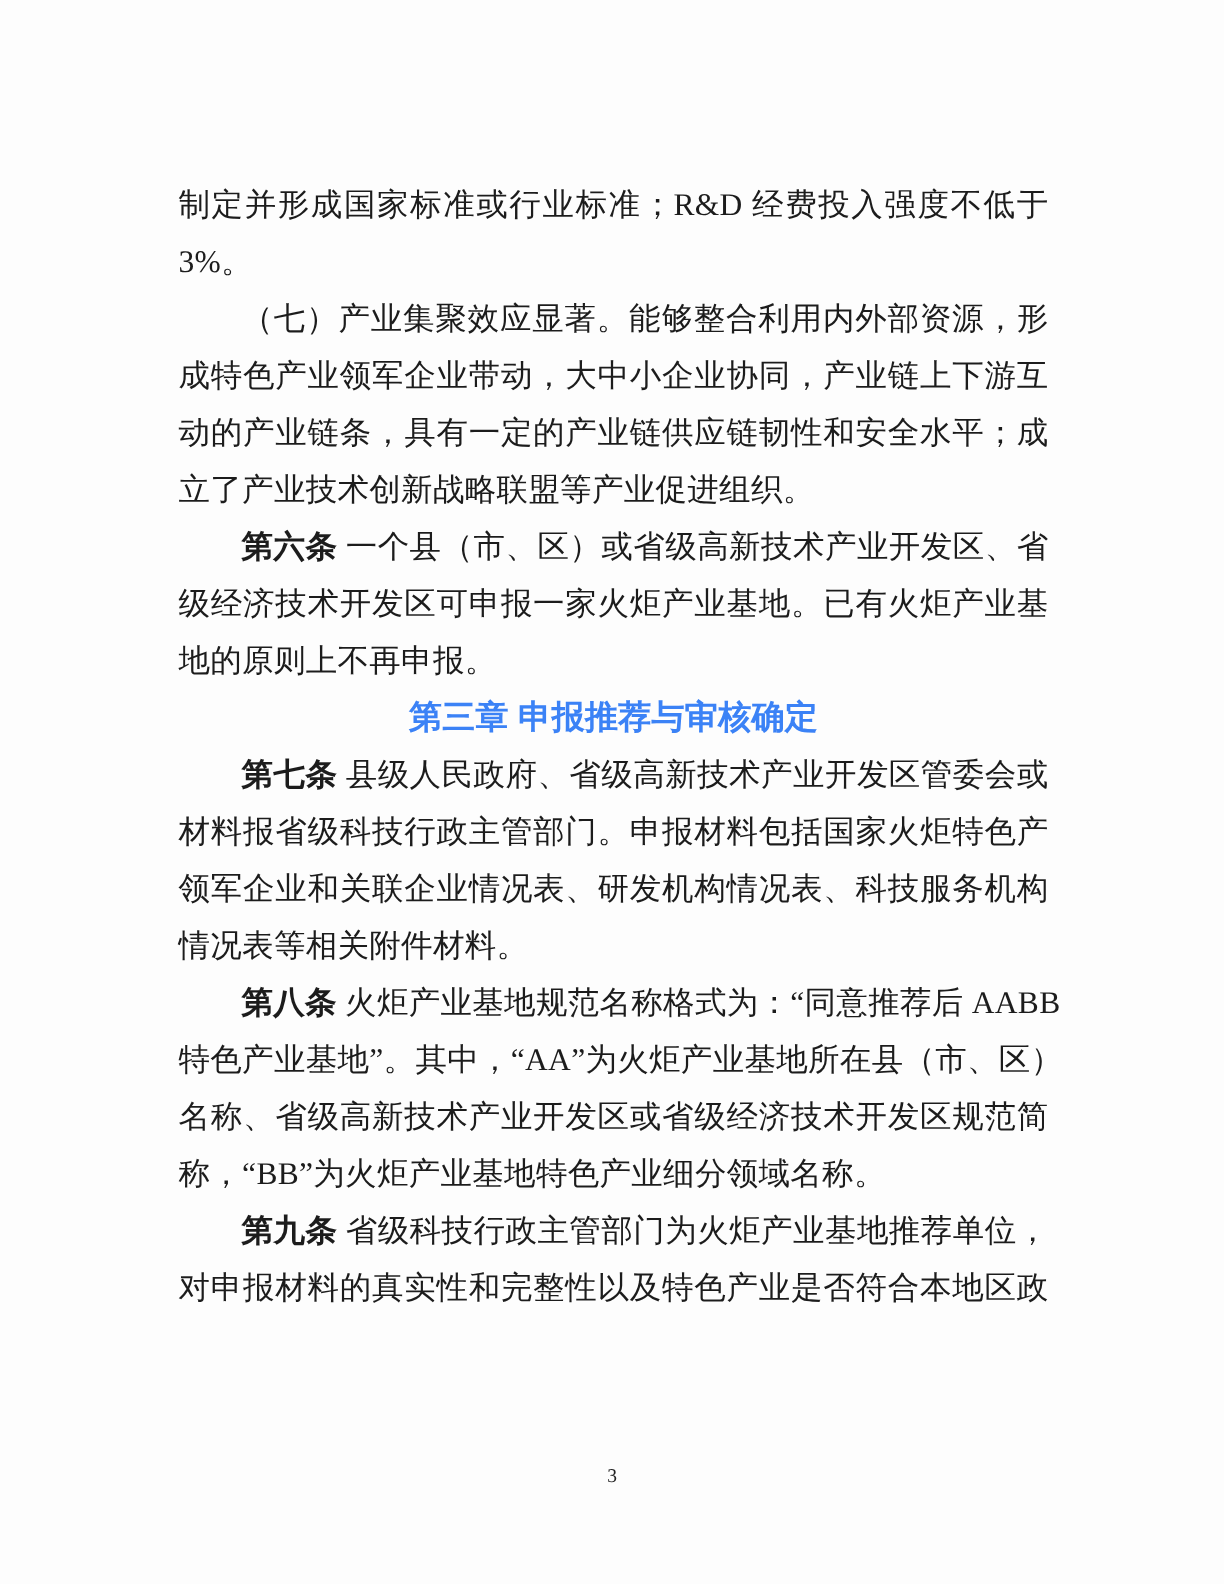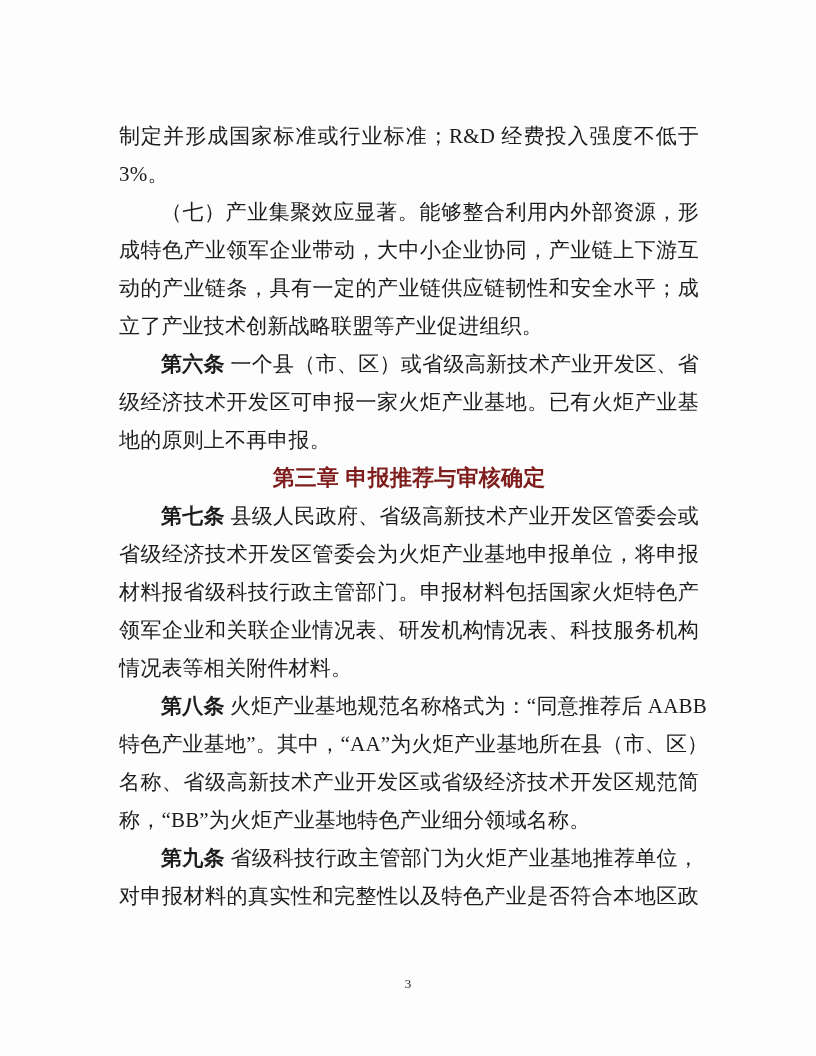--- a/index.html
+++ b/index.html
@@ -41,21 +41,21 @@
   }
   .line .b {
     font-weight: bold;
   }
   .line.heading {
     text-align: left;
     text-align-last: center;
     font-family: "Liberation Sans", "DejaVu Sans", sans-serif;
     font-weight: bold;
     font-size: 22px;
-    color: #7f1d1d;
+    color: #3b82f6;
   }
   .page-footer {
     position: absolute;
     left: 0;
     top: 974px;
     width: 100%;
     text-align: center;
     font-size: 13px;
     line-height: 20px;
     color: #222222;
@@ -75,21 +75,20 @@
     <div class="line"><span>动的产业链条，具有一定的产业链供应链韧性和安全水平；成</span></div>
     <div class="line end"><span>立了产业技术创新战略联盟等产业促进组织。</span></div>
 
     <div class="line indent"><span class="b">第六条</span><span> 一个县（市、区）或省级高新技术产业开发区、省</span></div>
     <div class="line"><span>级经济技术开发区可申报一家火炬产业基地。已有火炬产业基</span></div>
     <div class="line end"><span>地的原则上不再申报。</span></div>
 
     <div class="line heading">第三章 申报推荐与审核确定</div>
 
     <div class="line indent"><span class="b">第七条</span><span> 县级人民政府、省级高新技术产业开发区管委会或</span></div>
-    <div class="line"><span>省级经济技术开发区管委会为火炬产业基地申报单位，将申报</span></div>
     <div class="line"><span>材料报省级科技行政主管部门。申报材料包括国家火炬特色产</span></div>
     <div class="line"><span>领军企业和关联企业情况表、研发机构情况表、科技服务机构</span></div>
     <div class="line end"><span>情况表等相关附件材料。</span></div>
 
     <div class="line indent"><span class="b">第八条</span><span> 火炬产业基地规范名称格式为：“同意推荐后 AABB</span></div>
     <div class="line"><span>特色产业基地”。其中，“AA”为火炬产业基地所在县（市、区）</span></div>
     <div class="line"><span>名称、省级高新技术产业开发区或省级经济技术开发区规范简</span></div>
     <div class="line end"><span>称，“BB”为火炬产业基地特色产业细分领域名称。</span></div>
 
     <div class="line indent"><span class="b">第九条</span><span> 省级科技行政主管部门为火炬产业基地推荐单位，</span></div>

